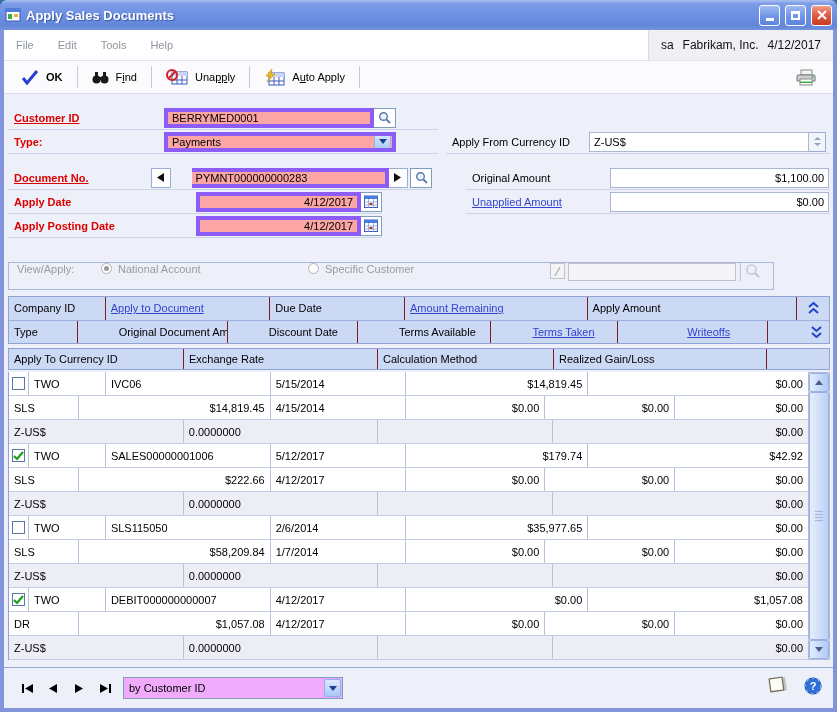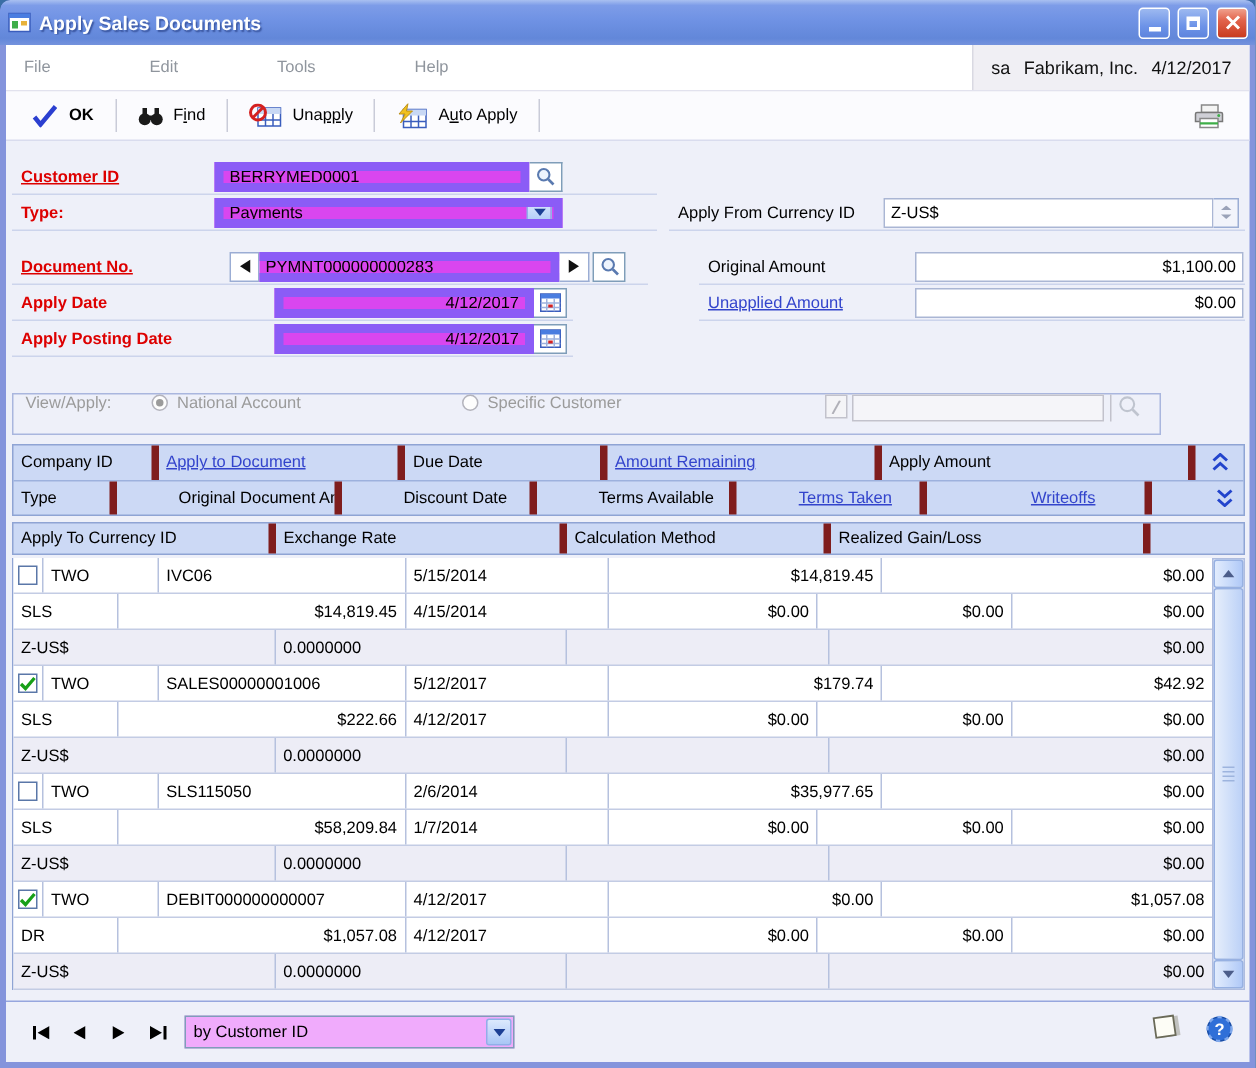--- a/index.html
+++ b/index.html
@@ -15,59 +15,59 @@
     white-space:nowrap;overflow:hidden;}
   .tbb{width:21px;height:21px;border:1px solid #fff;border-radius:3px;display:flex;
     align-items:center;justify-content:center;flex:0 0 auto;}
   .tbb.min,.tbb.max{background:linear-gradient(#9db9f0,#6d93e8 60%,#5d84dd);}
   .tbb.close{background:linear-gradient(#f0a08c,#e2634b 40%,#c83a1e);}
   .glyph-min{width:8px;height:3px;background:#fff;margin-top:9px;}
   .glyph-max{width:9px;height:9px;border:2px solid #fff;border-top-width:3px;}
   
   .content{position:absolute;left:4px;right:4px;top:30px;bottom:4px;background:#eef0f9;overflow:hidden;}
   
-  .menubar{height:31px;background:#fff;display:flex;align-items:stretch;border-bottom:1px solid #e2e2ee;gap:42px;}
+  .menubar{height:31px;background:#fff;display:flex;align-items:stretch;border-bottom:1px solid #e2e2ee;}
   .menu-item{display:flex;align-items:center;padding:0 12px;color:#8f959d;cursor:default;}
   .status-panel{margin-left:auto;background:#f0eff4;border-left:1px solid #d9d9e2;display:flex;
     align-items:center;gap:9px;padding:0 12px;font-size:12px;color:#111;}
   
   .toolbar{height:33px;background:#fbfbfe;border-bottom:1px solid #d9dcee;display:flex;
     align-items:center;padding:0 8px;}
   .tool-btn{display:flex;align-items:center;gap:7px;padding:3px 9px;border-radius:3px;cursor:default;}
   .tool-btn .lbl-ok{font-weight:bold;}
   .tool-sep{width:1px;height:22px;background:#c9cbd8;margin:0 5px;}
   .accel{text-decoration:underline;}
   .toolbar .spacer{flex:1;}
   
   .fr{position:absolute;height:24px;display:flex;align-items:center;border-bottom:1px solid #ccd4ec;}
   .flabel{padding-left:6px;white-space:nowrap;}
   .red{color:#dd0000;font-weight:bold;}
   .redu{color:#dd0000;font-weight:bold;text-decoration:underline;}
   .link{color:#3344cc;text-decoration:underline;cursor:default;}
-  .tbox{height:20px;background:#d946ef;border:6px solid #8b5cf6;display:flex;align-items:center;
-    padding:0 4px;overflow:hidden;white-space:nowrap;}
+  .tbox{height:20px;background:#fca5a5;border:4px solid #8b5cf6;display:flex;align-items:center;
+    padding:0 4px;overflow:hidden;white-space:nowrap;margin-left:21px;}
   .robox{height:20px;background:#fff;border:1px solid #aab6d4;display:flex;align-items:center;
     padding:0 4px;overflow:hidden;white-space:nowrap;}
   .rt{justify-content:flex-end;}
   .sq-btn{height:20px;background:#fff;border:1px solid #7f9db9;border-left:none;display:flex;
     align-items:center;justify-content:center;}
   .flat-btn{height:20px;background:#f2f4fb;border:1px solid #9badd4;display:flex;align-items:center;
     justify-content:center;}
   .dd-btn{width:17px;height:18px;margin:0;border:1px solid #8fb0e8;border-radius:2px;
     background:linear-gradient(#dce9fd,#c0d6fa 55%,#a9c6f5);display:flex;align-items:center;justify-content:center;}
   
   .va-panel{position:absolute;left:4px;top:232px;width:766px;height:28px;border:1px solid #a9b6de;
     display:flex;align-items:flex-start;color:#9b9b9b;}
   .radio{width:11px;height:11px;border:1px solid #b3b3bc;border-radius:50%;background:#fdfdfd;
     display:inline-flex;align-items:center;justify-content:center;margin-right:6px;flex:0 0 auto;}
   .radio.on::after{content:"";width:5px;height:5px;border-radius:50%;background:#9b9b9b;}
   .va-field{width:168px;height:18px;background:#f5f5f9;border:1px solid #c2c2cc;}
   
   .thead{position:absolute;left:4px;background:#ccd9f5;border:1px solid #8fa4d4;display:flex;}
-  .hc{height:100%;display:flex;align-items:center;padding:0 5px;border-right:5px solid #7f1d1d;
+  .hc{height:100%;display:flex;align-items:center;padding:0 5px;border-right:1px solid #7f1d1d;
     overflow:hidden;white-space:nowrap;}
   .hc:last-child{border-right:none;}
   
   .tbody{position:absolute;left:4px;top:342px;width:800px;height:288px;border-left:1px solid #8fa4d4;background:#fff;}
   .trow{height:24px;display:flex;border-bottom:1px solid #c3cce4;background:#fff;}
   .trow.shade{background:#ededf6;}
   .tc{height:100%;display:flex;align-items:center;padding:0 5px;border-right:1px solid #b6c1de;
     overflow:hidden;white-space:nowrap;}
   .tc:last-child{border-right:none;}
   .cbcell{justify-content:center;padding:0;}

